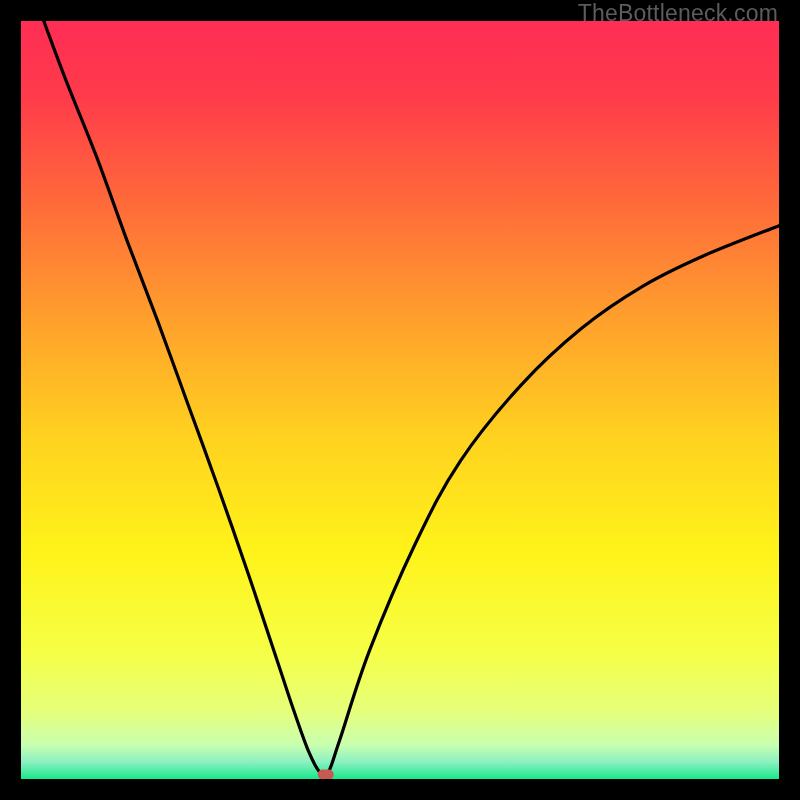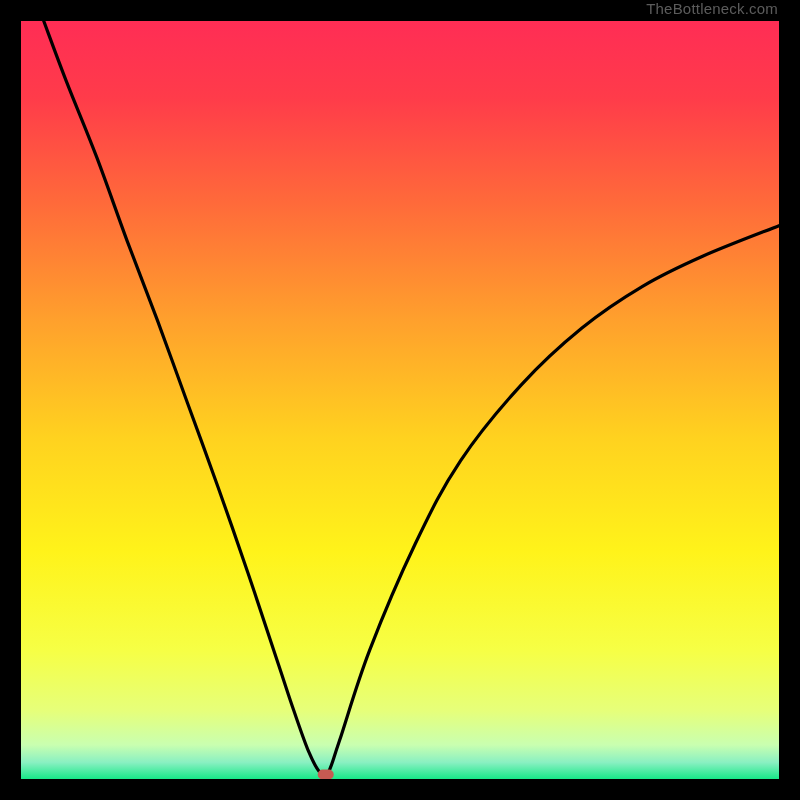--- a/index.html
+++ b/index.html
@@ -17,21 +17,21 @@
     top: 21px;
     width: 758px;
     height: 758px;
     background: #000;
   }
   .watermark {
     position: absolute;
     top: 0px;
     right: 22px;
     color: #5c5c5c;
-    font-size: 15px;
+    font-size: 23px;
     font-weight: 500;
     letter-spacing: 0.2px;
     z-index: 10;
   }
   svg {
     display: block;
   }
   .curve {
     fill: none;
     stroke: #000;

